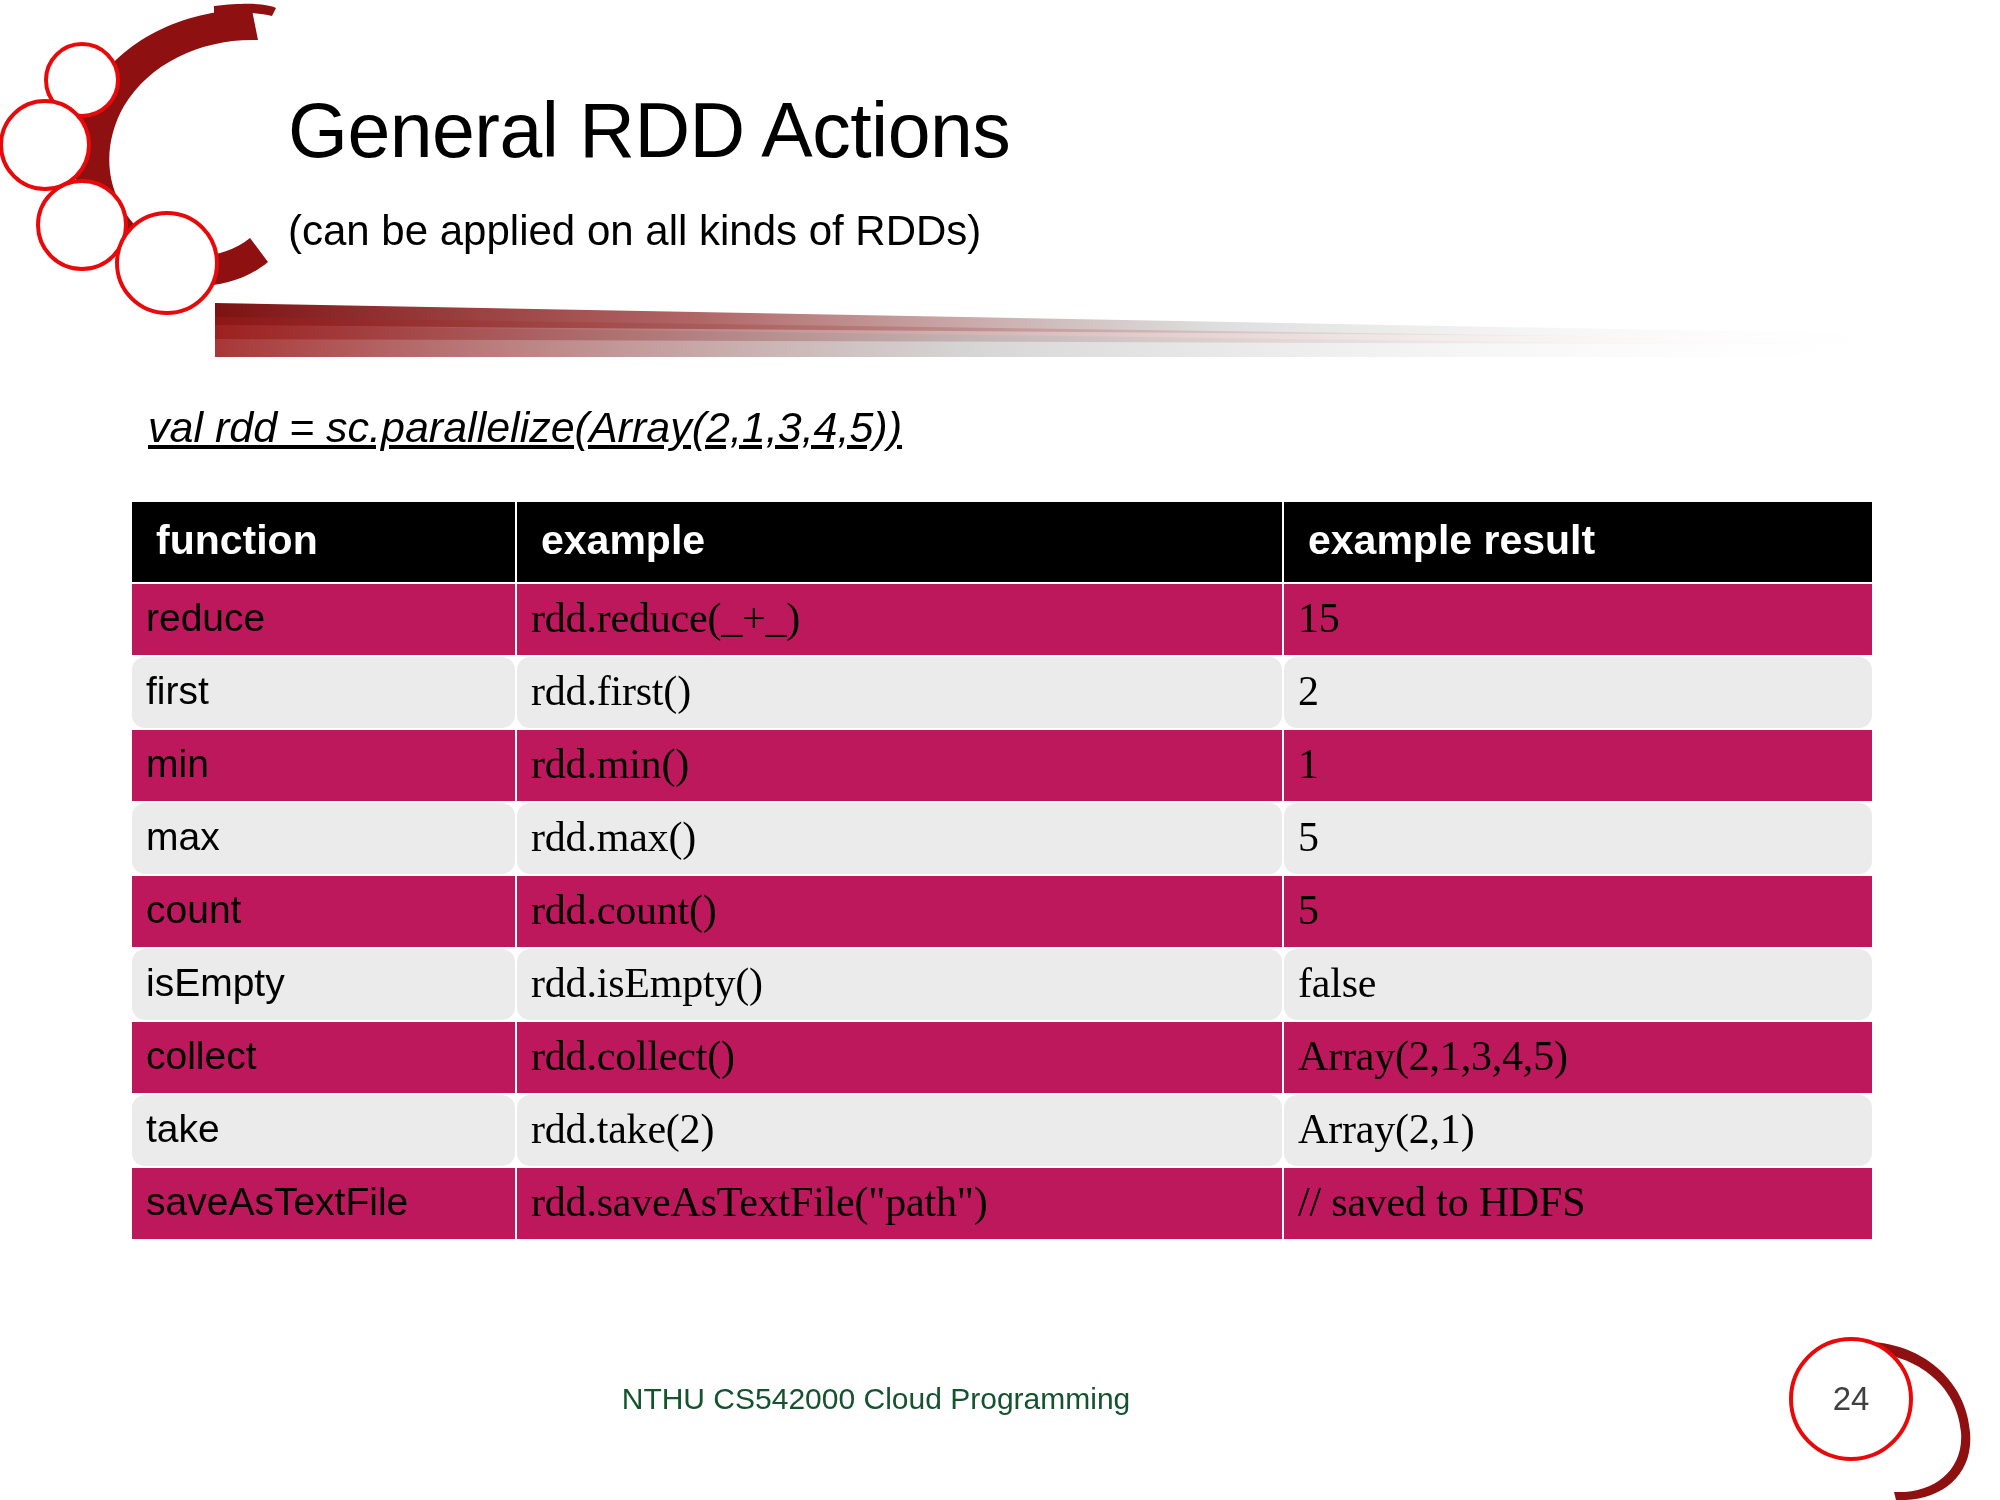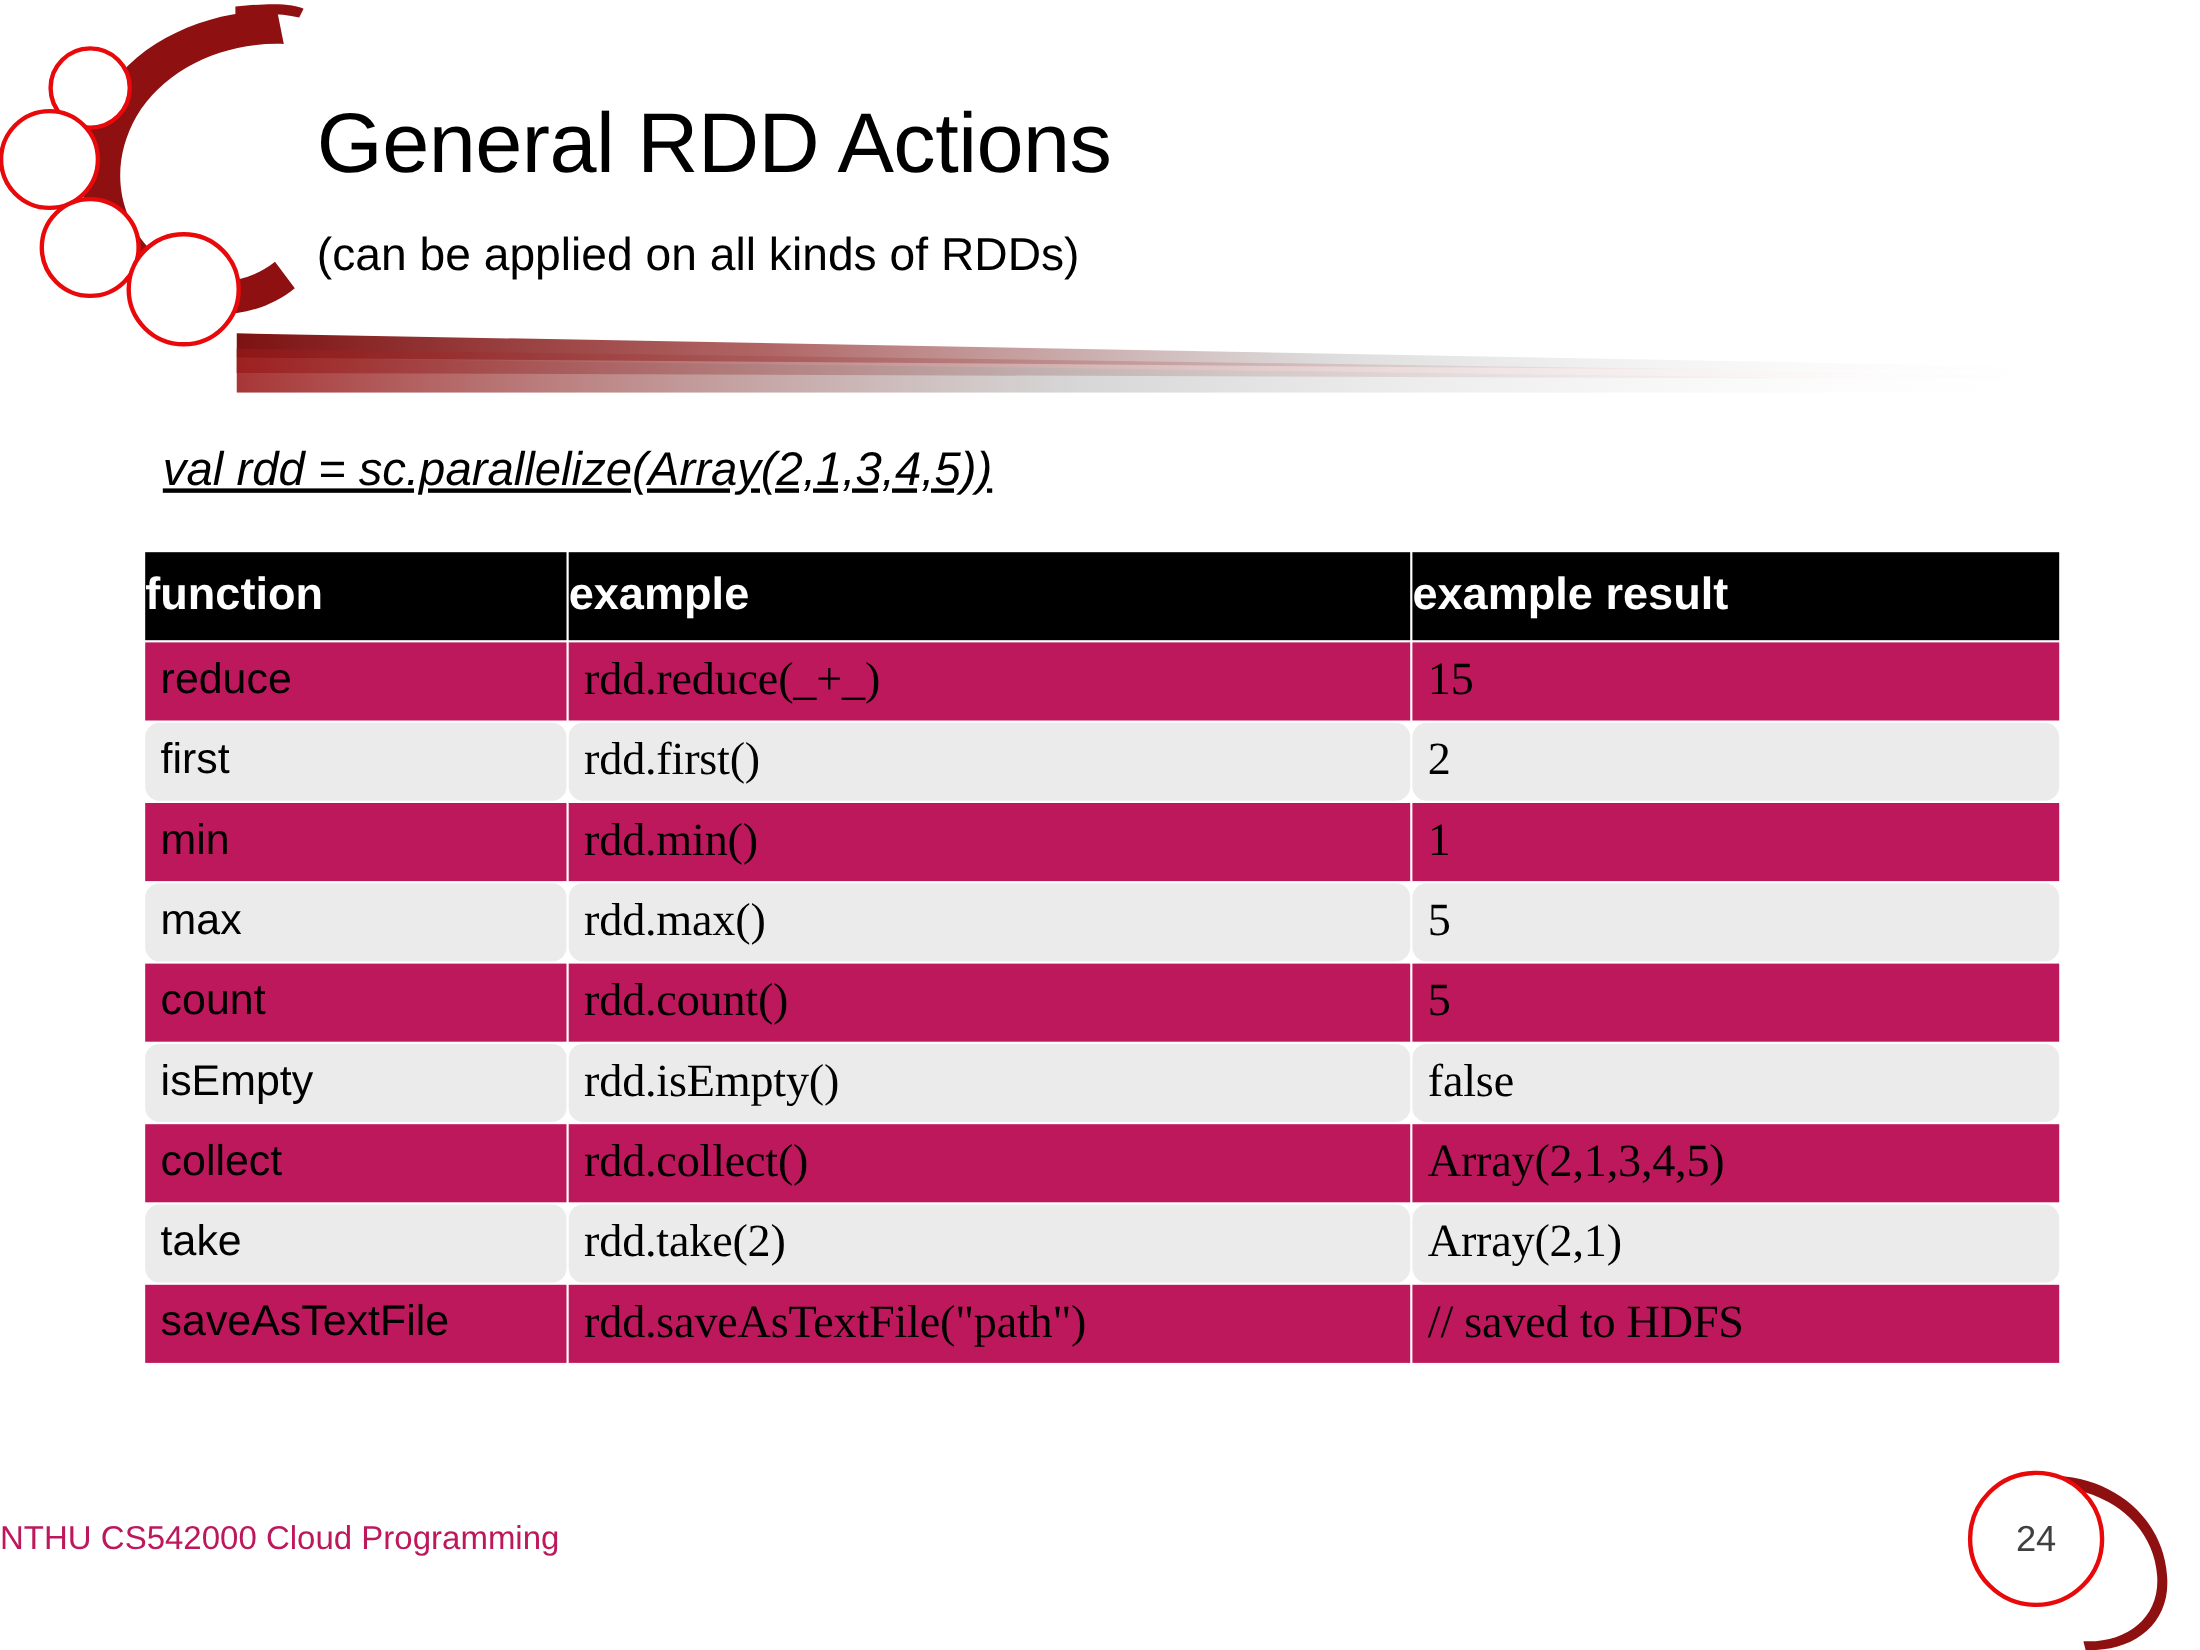--- a/index.html
+++ b/index.html
@@ -90,21 +90,21 @@
   .table col.c1 { width: 383px; }
   .table col.c2 { width: 765px; }
   .table col.c3 { width: 588px; }
 
   .table th {
     background: #000000;
     color: #ffffff;
     font-size: 41px;
     font-weight: 700;
     text-align: left;
-    padding: 7px 14px 11px 0;
+    padding: 7px 14px 11px 24px;
     height: 62px;
     vertical-align: middle;
     font-family: "Liberation Sans", sans-serif;
   }
 
   .table td {
     font-size: 38px;
     color: #000000;
     text-align: left;
     padding: 5px 14px 9px 14px;
@@ -125,23 +125,23 @@
     font-size: 42px;
     letter-spacing: -0.2px;
   }
 
   
   .footer {
     position: absolute;
     left: 0;
     top: 1382px;
     width: 1752px;
-    text-align: left;
+    text-align: center;
     font-size: 30px;
-    color: #be185d;
+    color: #14532d;
   }
 
   .pagenum-wrap {
     position: absolute;
     left: 1788px;
     top: 1336px;
     width: 210px;
     height: 164px;
   }
   .pagenum-text {

